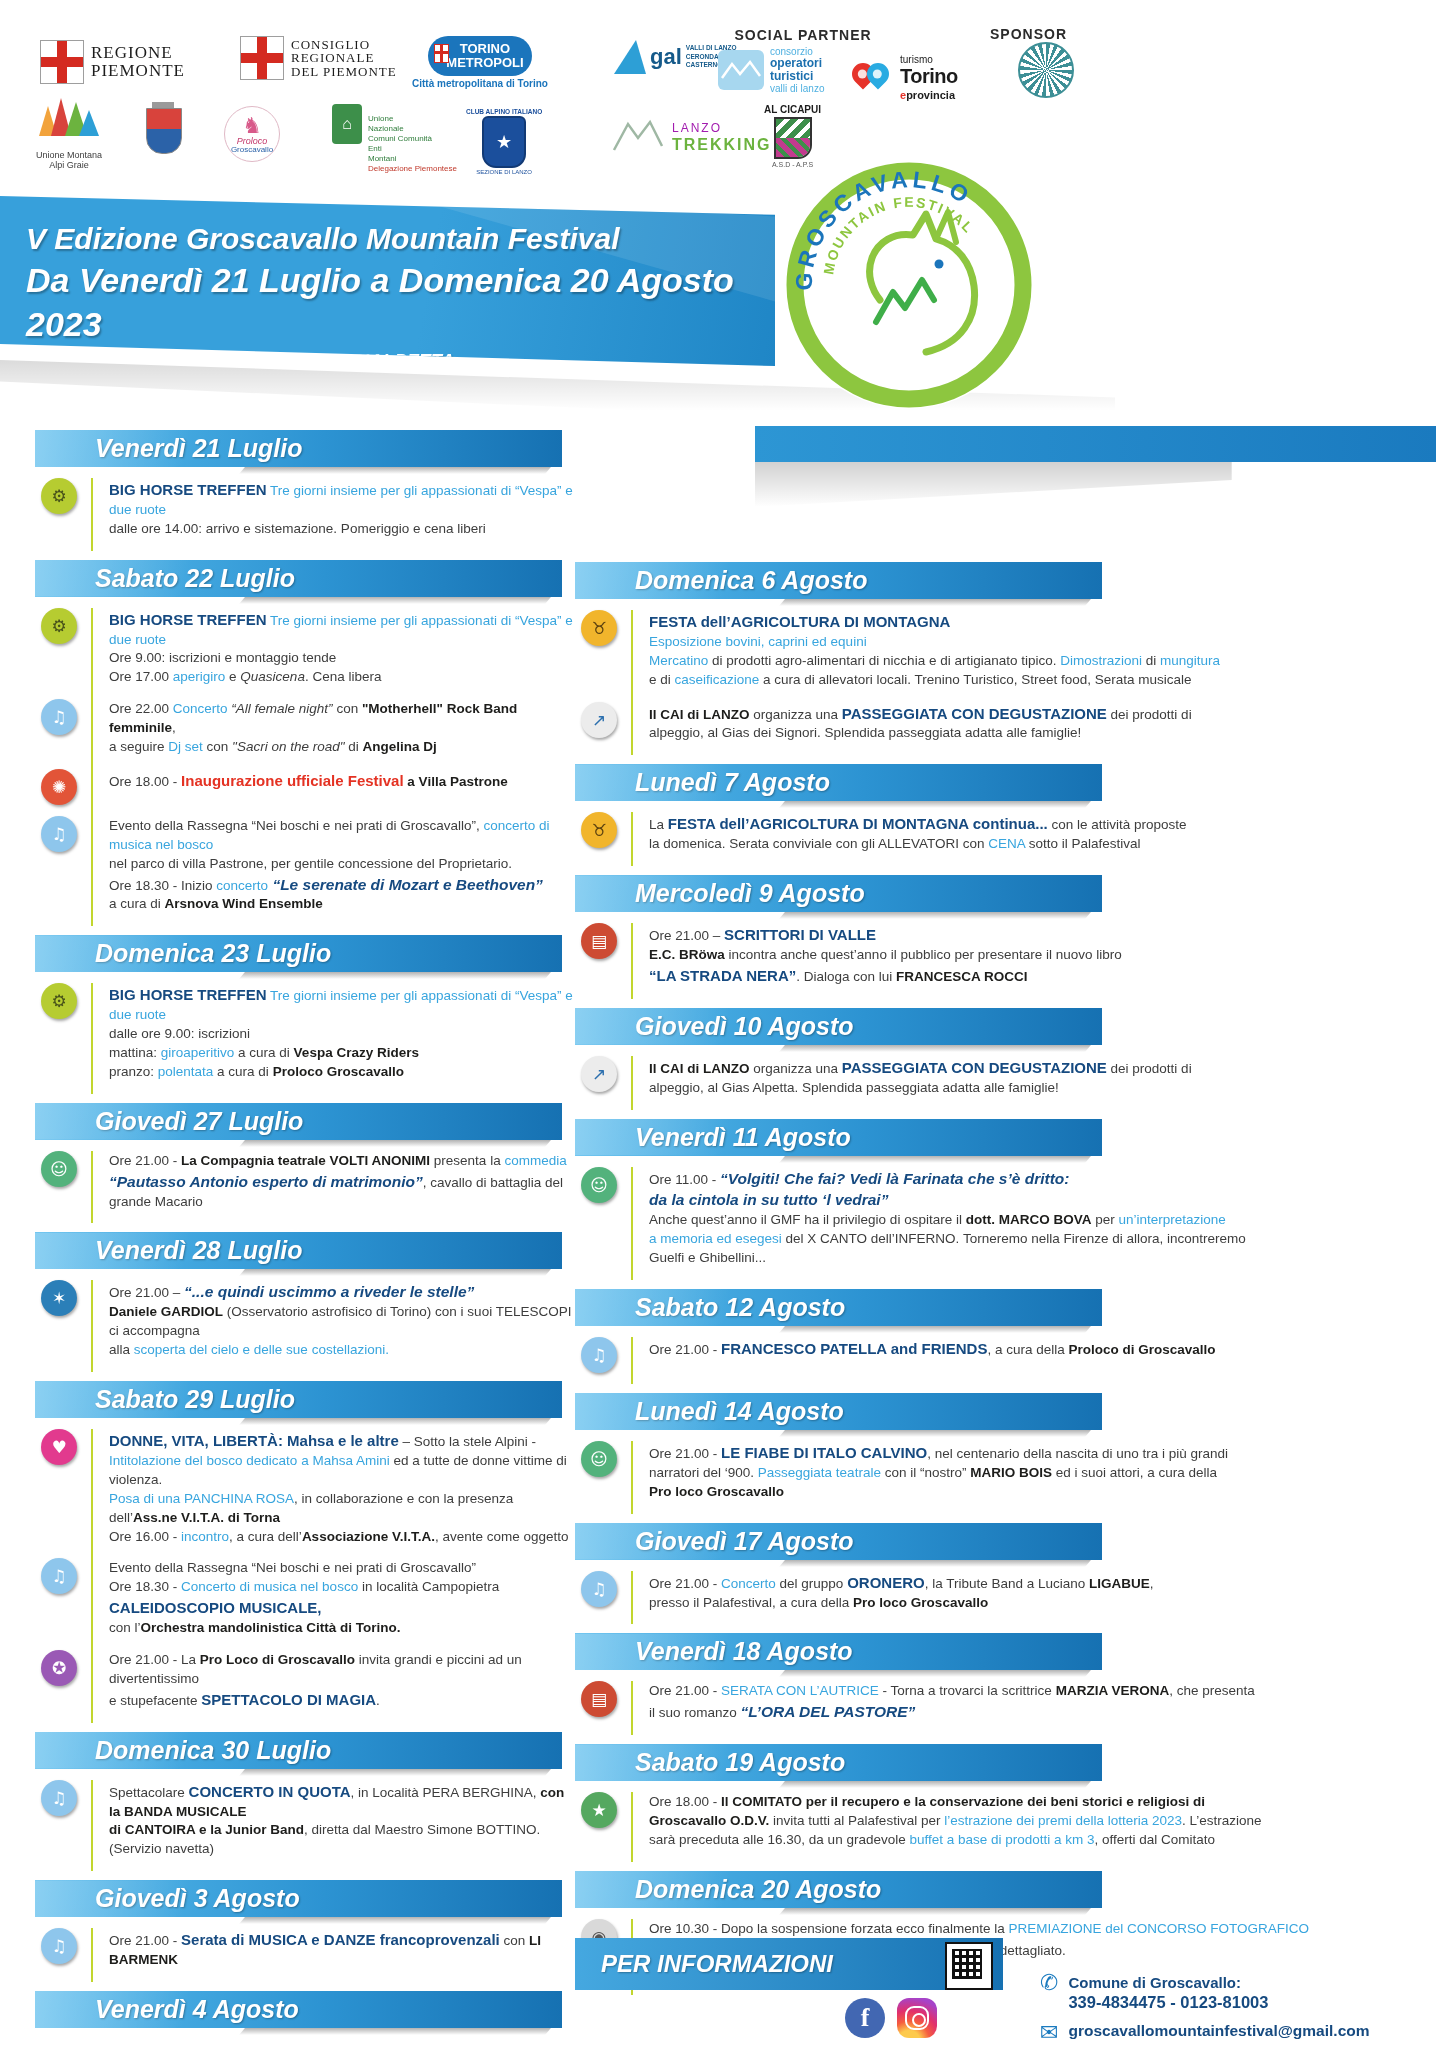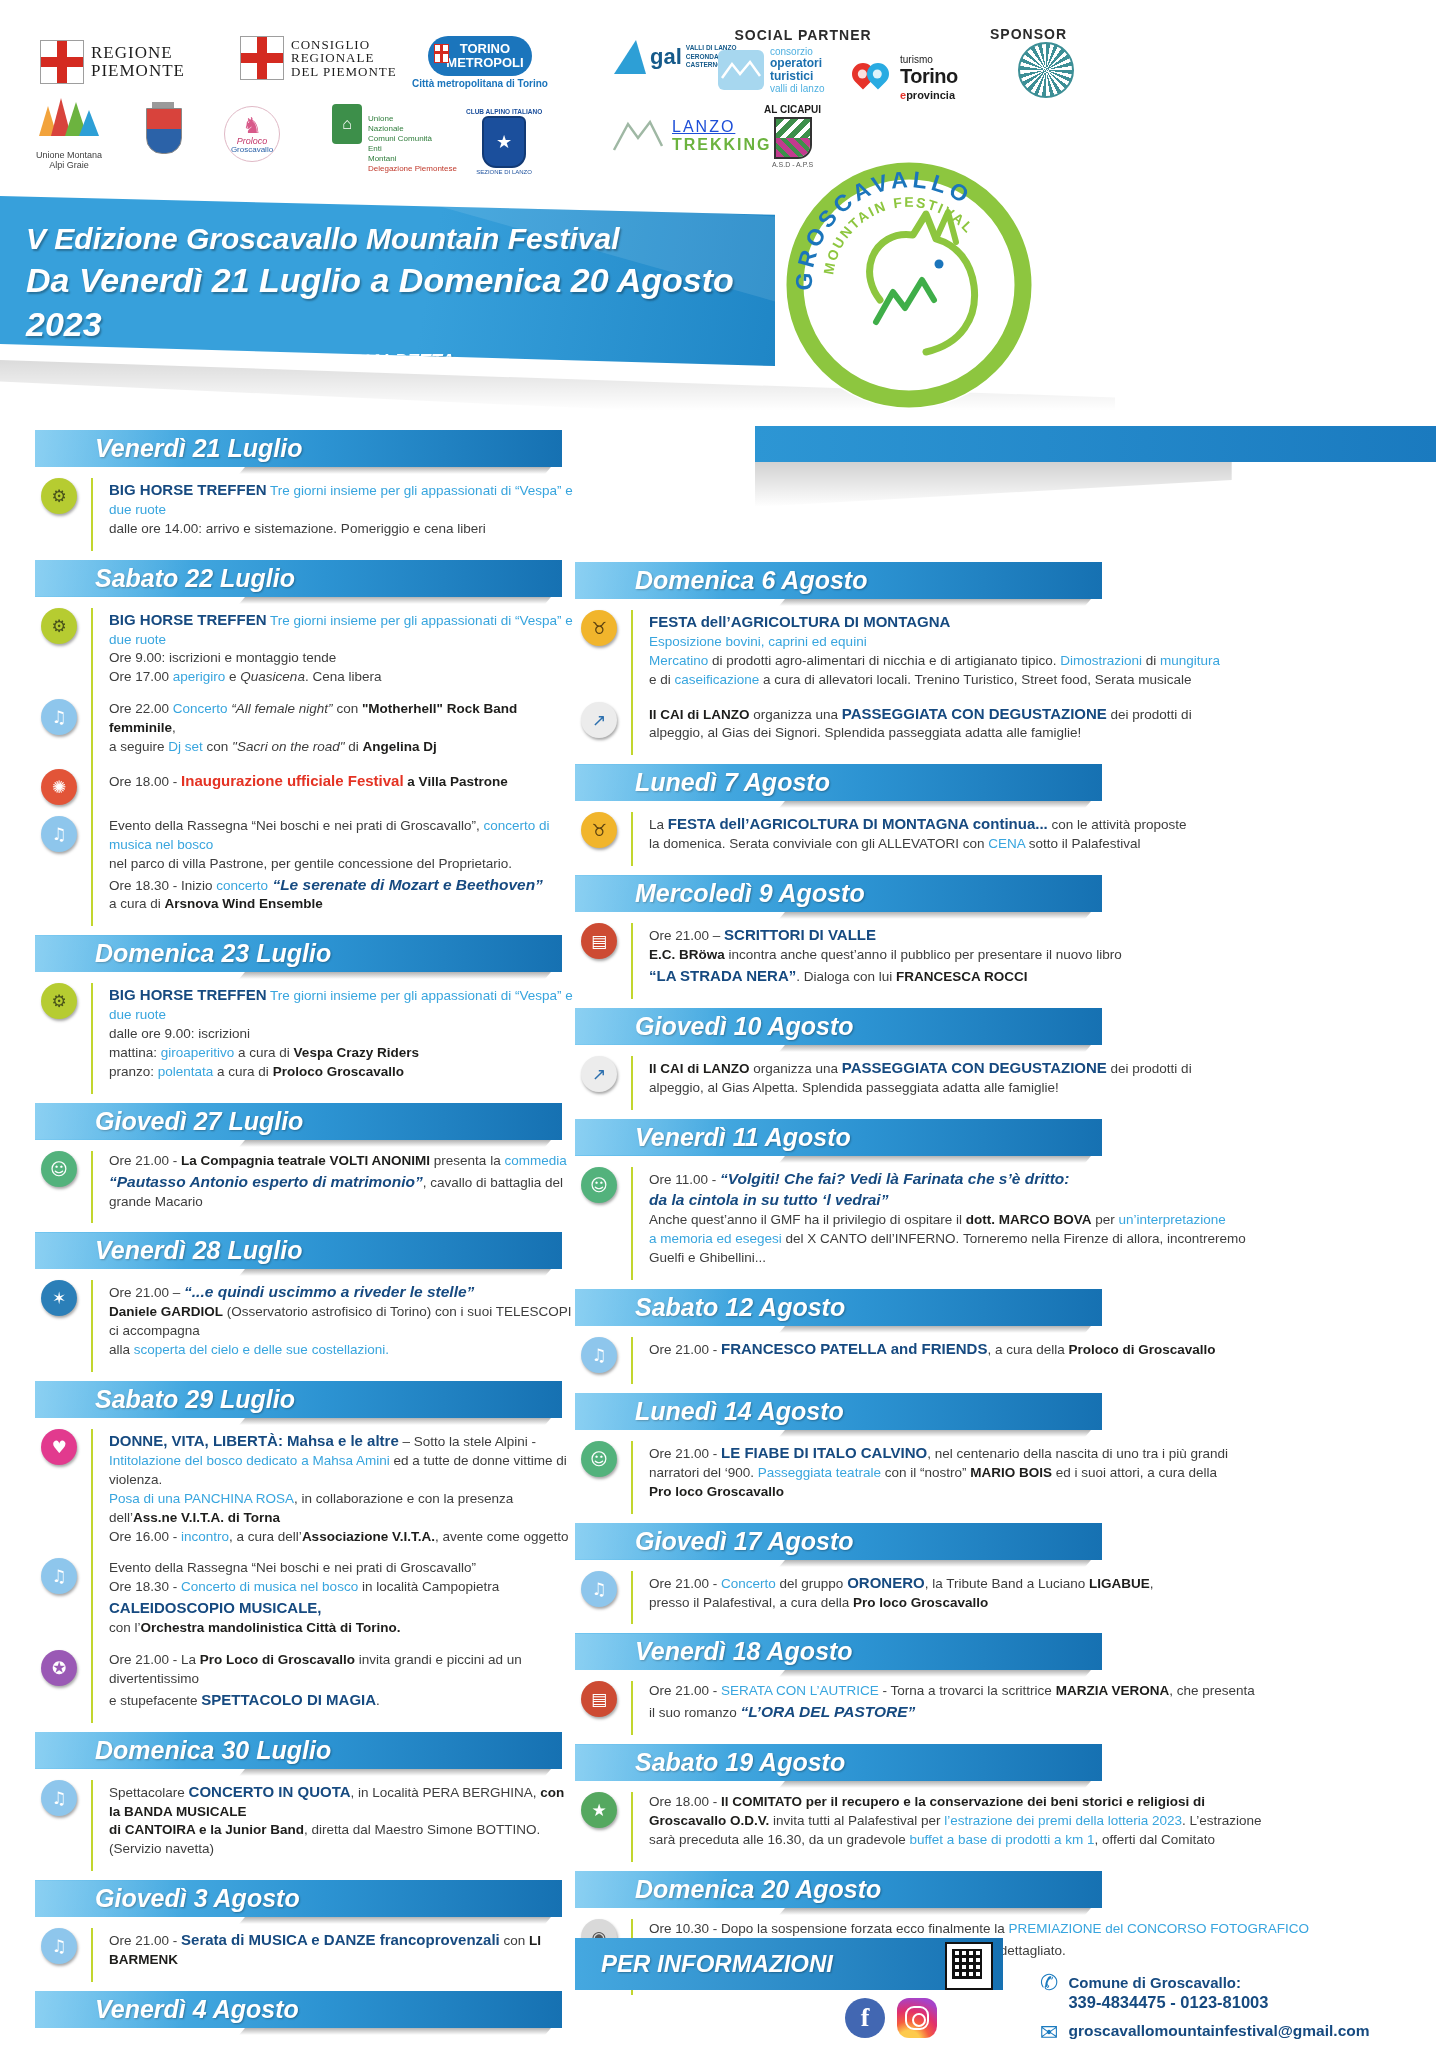--- a/index.html
+++ b/index.html
@@ -47,21 +47,21 @@
   .crest{width:34px;height:44px;border-radius:0 0 16px 16px;background:linear-gradient(180deg,#d8433c 0 45%,#2b62a8 45%);position:relative;border:1px solid #888;}
   .crest::before{content:"";position:absolute;top:-7px;left:5px;width:22px;height:6px;background:#9a9a9a;}
   .proloco-circle{width:54px;height:54px;border-radius:50%;border:1px solid #e0b9c6;display:flex;flex-direction:column;align-items:center;justify-content:center;line-height:1;}
   .proloco-horse{color:#d85a8a;font-size:22px;font-family:"DejaVu Sans",sans-serif;}
   .proloco-t1{font-size:9px;color:#c43b6d;font-style:italic;}
   .proloco-t2{font-size:8px;color:#2b62a8;}
   .uncem-box{width:30px;height:40px;background:#3d8f4a;border-radius:4px;color:#fff;display:flex;align-items:center;justify-content:center;font-size:16px;}
   .uncem-text{font-size:8px;line-height:1.25;color:#2f7d3b;white-space:pre-line;}
   .uncem-text .red{color:#c0392b;}
   .cai-shield{width:40px;height:48px;background:#1b4f9c;border-radius:6px 6px 14px 14px;color:#fff;display:flex;align-items:center;justify-content:center;font-size:18px;border:2px solid #123a75;}
-  .lanzo-text .l1{font-size:16px;color:#1d4ed8;letter-spacing:2px;text-decoration:underline;}
+  .lanzo-text .l1{font-size:12px;color:#a21caf;letter-spacing:2px;}
   .lanzo-text .l2{font-size:16px;color:#6cb33f;letter-spacing:2px;font-weight:bold;}
   .cica-box{width:34px;height:38px;border:2px solid #333;border-radius:0 0 14px 0;overflow:hidden;display:flex;flex-direction:column;}
   .cica-box .b1{flex:1;background:repeating-linear-gradient(135deg,#3d8f4a 0 6px,#fff 6px 10px);}
   .cica-box .b2{flex:1;background:repeating-linear-gradient(45deg,#c23b8e 0 6px,#3d8f4a 6px 10px);}
   .cica-caption{font-size:10px;font-weight:bold;color:#1c1c1c;text-align:center;}
   .cica-sub{font-size:7px;color:#555;text-align:center;}
 
   
   .title-banner{position:absolute;left:0;top:196px;width:775px;height:170px;z-index:3;
     background:linear-gradient(100deg,#37a0db 55%,#1f86c6 100%);
@@ -552,21 +552,21 @@
       </div>
     </div>
     <div class="section">
       <div class="date-bar"><span class="date-text">Sabato 19 Agosto</span></div>
       <div class="events">
         <div class="event">
           <span class="evt-icon" style="background: rgb(85, 168, 96); color: rgb(255, 255, 255);">★</span>
           <div class="evt-text">
             <p class="evt-line"><span class="seg-n">Ore 18.00 - </span><span class="seg-b">Il COMITATO per il recupero e la conservazione dei beni storici e religiosi di</span></p>
             <p class="evt-line"><span class="seg-b">Groscavallo O.D.V.</span><span class="seg-n"> invita tutti al Palafestival per </span><span class="seg-lb">l’estrazione dei premi della lotteria 2023</span><span class="seg-n">. L’estrazione</span></p>
-            <p class="evt-line"><span class="seg-n">sarà preceduta alle 16.30, da un gradevole </span><span class="seg-lb">buffet a base di prodotti a km 1</span><span class="seg-n">, offerti dal Comitato</span></p>
+            <p class="evt-line"><span class="seg-n">sarà preceduta alle 16.30, da un gradevole </span><span class="seg-lb">buffet a base di prodotti a km 3</span><span class="seg-n">, offerti dal Comitato</span></p>
           </div>
         </div>
       </div>
     </div>
     <div class="section">
       <div class="date-bar"><span class="date-text">Domenica 20 Agosto</span></div>
       <div class="events">
         <div class="event">
           <span class="evt-icon" style="background: rgb(217, 217, 217); color: rgb(85, 85, 85);">◉</span>
           <div class="evt-text">

